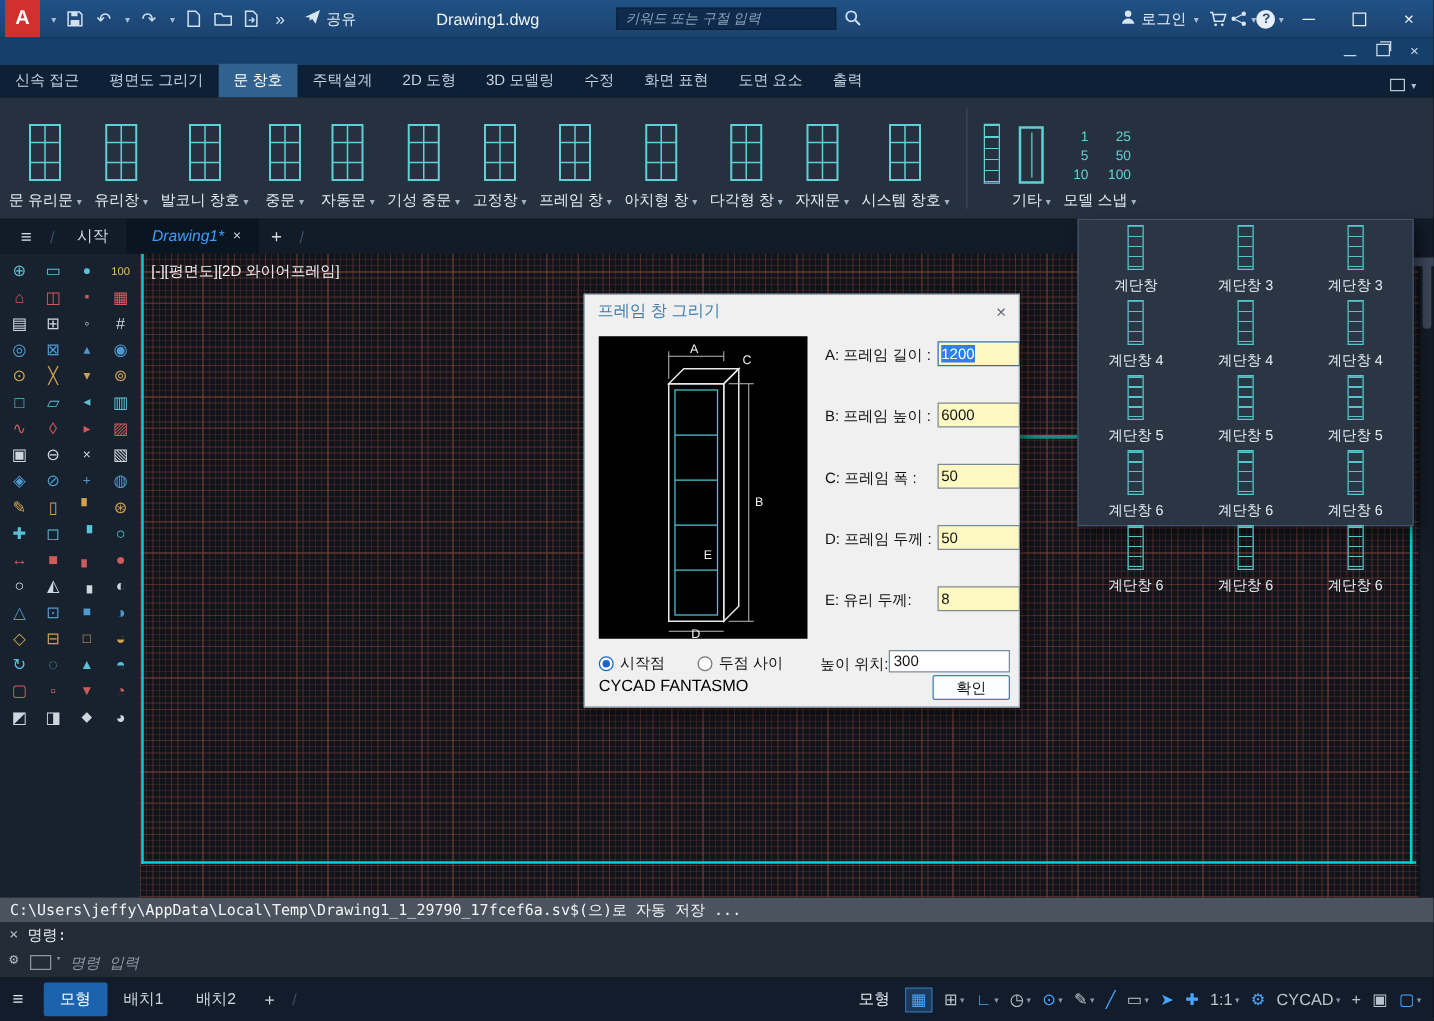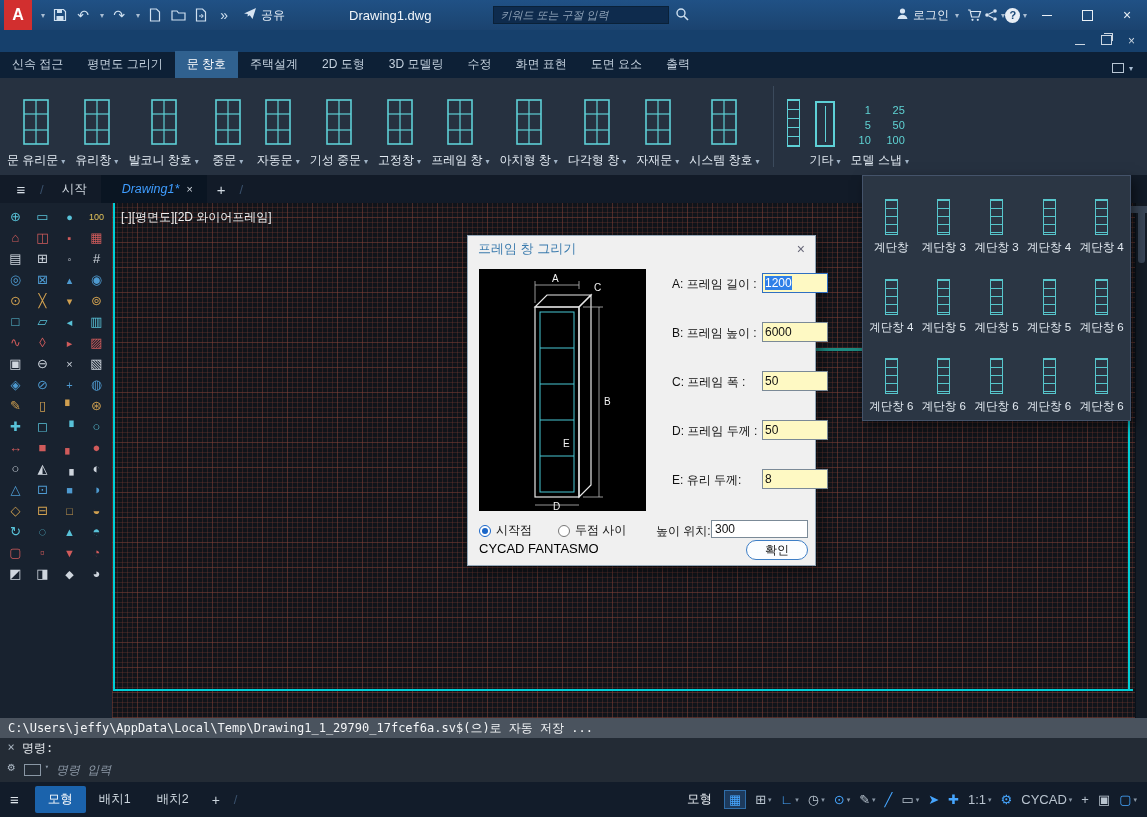--- a/index.html
+++ b/index.html
@@ -120,48 +120,48 @@
   .model-label{font-size:12.5px;color:#e8edf2;margin-right:3px;}
   .sb-item{display:flex;align-items:center;gap:2px;}
   .sb-glyph{font-size:13px;color:#b9c4cf;white-space:nowrap;}
   .sb-item[data-on="1"] .sb-glyph{color:#46a6ff;}
   .sb-caret{display:none;font-size:7px;color:#8a97a6;}
   .sb-item[data-caret="1"] .sb-caret{display:inline;}
   .sb-item[data-name="grid-display-icon"]{background:#1d3a5c;border:1px solid #2f6da8;padding:1px 4px;}
 
   
   .stairpanel{position:absolute;left:862px;top:175px;width:269px;height:246px;background:#2b3644;border:1px solid #44536a;box-shadow:4px 5px 12px rgba(0,0,0,.5);z-index:55;display:flex;flex-direction:column;box-sizing:border-box;}
-  .stair-grid{flex:1;display:grid;grid-template-columns:repeat(5,1fr);padding:4px 2px;row-gap:2px;}
+  .stair-grid{flex:1;display:grid;grid-template-columns:repeat(3,1fr);padding:4px 2px;row-gap:2px;}
   .stair-item{display:flex;flex-direction:column;align-items:center;justify-content:flex-end;padding-bottom:2px;}
   .stair-icon{width:11px;height:34px;border:1px solid #57c6cc;background:repeating-linear-gradient(180deg,#57c6cc 0 1px,transparent 1px 8px);margin-bottom:5px;}
   .stair-label{font-size:11.5px;color:#e4ebf2;white-space:nowrap;}
   .stair-footer{height:23px;background:#222c39;border-top:1px solid #3c4a5c;display:flex;align-items:center;justify-content:center;position:relative;color:#e4ebf2;font-size:12px;flex:0 0 auto;}
   .panel-corner-icon{position:absolute;left:4px;top:4px;width:14px;height:14px;background:linear-gradient(#3fb6e0,#1a7fb0);border-radius:2px;border:1px solid #0e5f88;box-sizing:border-box;}
 
   
   .dialog{position:absolute;left:467px;top:235px;width:349px;height:331px;background:#f0f0f0;border:1px solid #96a8b8;box-shadow:3px 4px 14px rgba(0,0,0,.55);z-index:60;font-size:12px;color:#111;box-sizing:border-box;}
   .dlg-title{height:26px;display:flex;align-items:center;padding:0 10px;color:#3c7cae;font-size:13px;}
   .dlg-close{margin-left:auto;color:#667;font-size:14px;}
   .dlg-preview{position:absolute;left:11px;top:33px;width:167px;height:242px;background:#000;}
-  .dlg-fields{position:absolute;left:204px;top:37px;width:152px;}
+  .dlg-fields{position:absolute;left:192px;top:37px;width:152px;}
   .dlg-field{position:relative;height:20px;margin-bottom:29px;}
   .dlg-label{position:absolute;left:0;top:3px;white-space:nowrap;}
   .dlg-value{position:absolute;left:90px;top:0;width:60px;height:18px;background:#fef9c3;border:1px solid #7b8a97;padding:0 2px;display:flex;align-items:center;overflow:hidden;font-size:12px;}
   .dlg-field:first-child .dlg-value{border-color:#2f6fc2;}
   .dlg-field:first-child .dlg-value span{background:#2f80e8;color:#fff;}
   .dlg-bottom{position:absolute;left:11px;top:284px;right:9px;height:20px;}
   .dlg-radios{position:absolute;left:0;top:2px;display:flex;gap:26px;}
   .radio-wrap{display:flex;align-items:center;gap:5px;}
   .radio{width:12px;height:12px;border-radius:50%;border:1px solid #777;background:#fff;display:inline-block;position:relative;box-sizing:border-box;}
   .radio[data-checked="true"]{border-color:#1a66c8;}
   .radio[data-checked="true"]::after{content:"";position:absolute;inset:2px;border-radius:50%;background:#1a66c8;}
   .height-label{position:absolute;left:177px;top:3px;white-space:nowrap;}
   .height-value{position:absolute;left:232px;top:0;width:97px;height:18px;background:#fff;border:1px solid #7b8a97;padding:0 3px;display:flex;align-items:center;box-sizing:border-box;}
   .dlg-brand{position:absolute;left:11px;top:305px;font-size:13px;color:#000;}
-  .dlg-ok{position:absolute;left:278px;top:304px;width:62px;height:20px;background:#fbfdff;border:1px solid #3d7ec6;border-radius:10px;display:flex;align-items:center;justify-content:center;font-size:12px;box-sizing:border-box;}
+  .dlg-ok{position:absolute;left:278px;top:304px;width:62px;height:20px;background:#fbfdff;border:1px solid #3d7ec6;border-radius:2px;display:flex;align-items:center;justify-content:center;font-size:12px;box-sizing:border-box;}
 </style>
 </head>
 <body>
 
 <div class="app" data-name="application-window">
 
   <div class="titlebar" data-name="titlebar">
     <div class="tb-left" data-name="quick-access-toolbar">
       <div class="logo" data-name="app-menu-button">
           <span>A</span>

